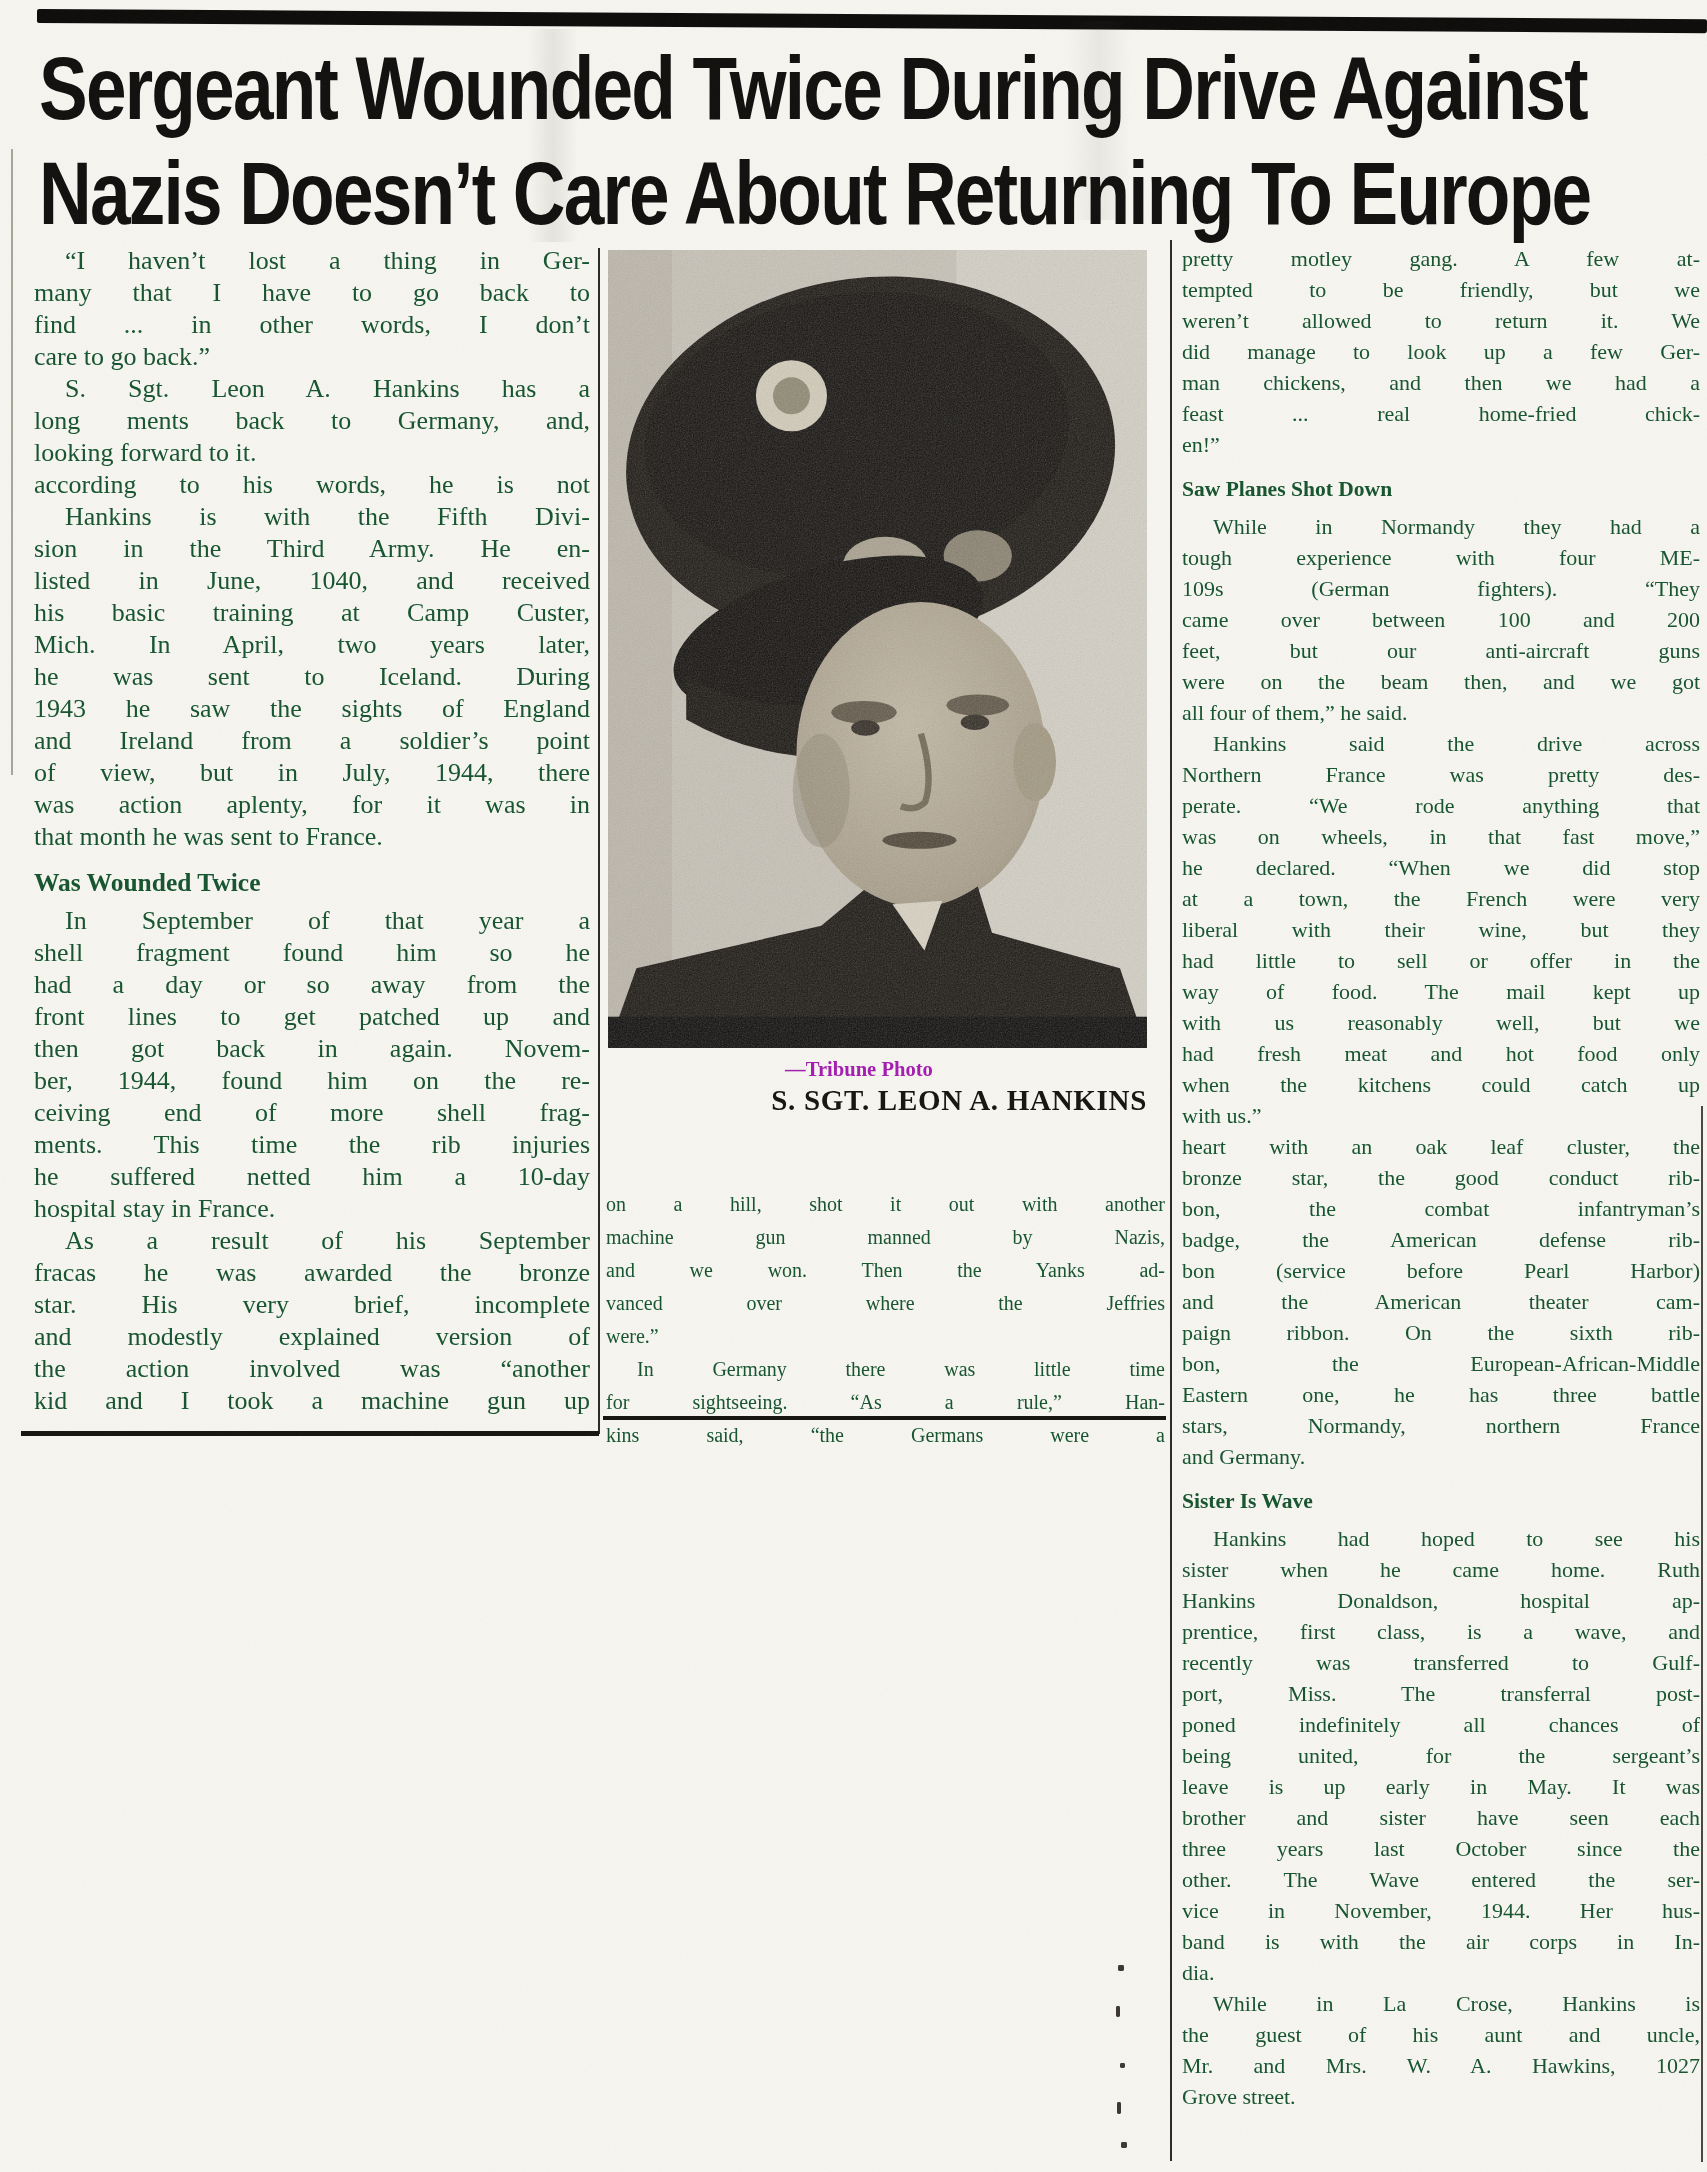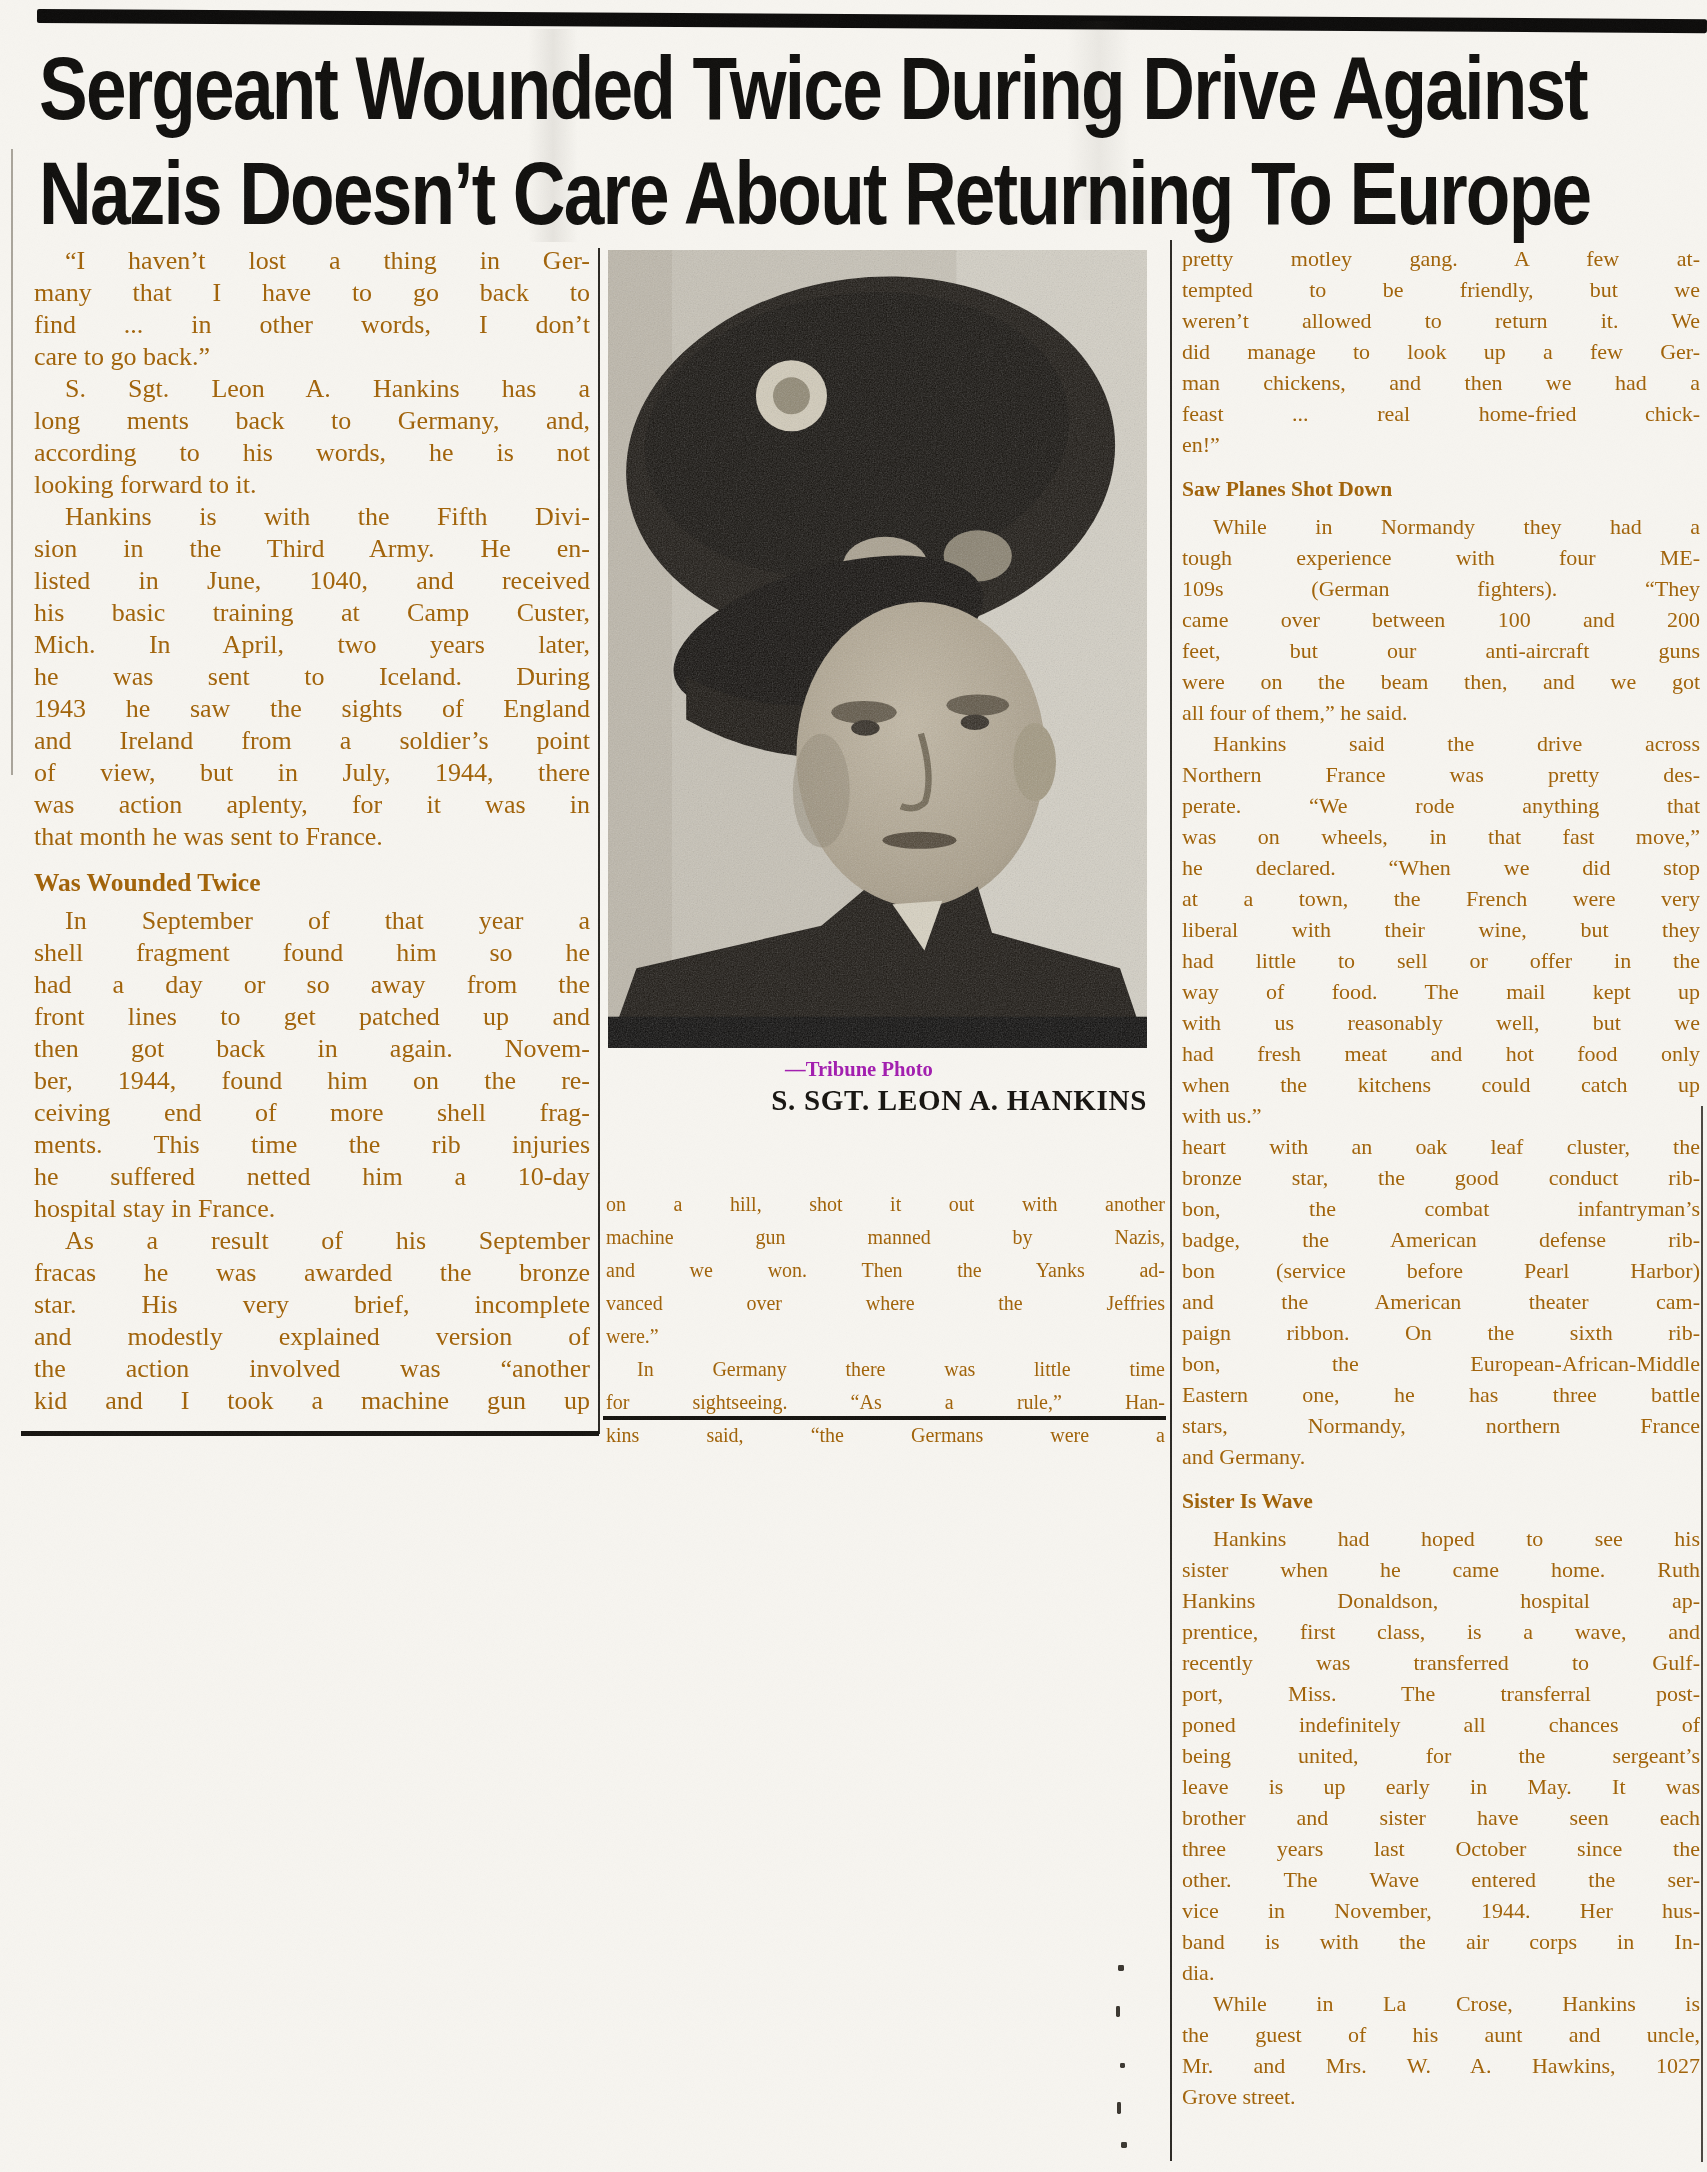--- a/index.html
+++ b/index.html
@@ -22,21 +22,21 @@
 
   
   .hl { position:absolute; left:39px; white-space:nowrap;
     font-family:"Liberation Sans", sans-serif; font-weight:bold;
     font-size:73px; letter-spacing:-1.8px; color:#0f0e0c;
     transform:scaleY(1.22); transform-origin:left top; }
   #hl1 { top:37px; }
   #hl2 { top:142px; }
 
   
-  .col { position:absolute; color:#a16207; }
+  .col { position:absolute; color:#14532d; }
   .col-left  { left:34px;   top:245px;  width:556px; font-size:26px; line-height:32px; }
   .col-mid   { left:606px;  top:1188px; width:559px; font-size:20px; line-height:33px; }
   .col-right { left:1182px; top:243px;  width:518px; font-size:22px; line-height:31px; }
 
   .line { text-align:justify; text-align-last:justify; }
   .line.lastline { text-align-last:left; }
   .line.indent { text-indent:31px; }
   .subhead { font-weight:bold; font-size:0.98em; margin:14.2px 0 5.7px 0; text-align:left; }
 
   
@@ -79,22 +79,22 @@
   <div class="col col-left">
       <div class="para">
         <div class="line indent">“I haven’t lost a thing in Ger-</div>
         <div class="line">many that I have to go back to</div>
         <div class="line">find ... in other words, I don’t</div>
         <div class="line lastline">care to go back.”</div>
       </div>
       <div class="para">
         <div class="line indent">S. Sgt. Leon A. Hankins has a</div>
         <div class="line">long ments back to Germany, and,</div>
+        <div class="line lastline">looking forward to it.</div>
         <div class="line">according to his words, he is not</div>
-        <div class="line lastline">looking forward to it.</div>
       </div>
       <div class="para">
         <div class="line indent">Hankins is with the Fifth Divi-</div>
         <div class="line">sion in the Third Army. He en-</div>
         <div class="line">listed in June, 1040, and received</div>
         <div class="line">his basic training at Camp Custer,</div>
         <div class="line">Mich. In April, two years later,</div>
         <div class="line">he was sent to Iceland. During</div>
         <div class="line">1943 he saw the sights of England</div>
         <div class="line">and Ireland from a soldier’s point</div>

